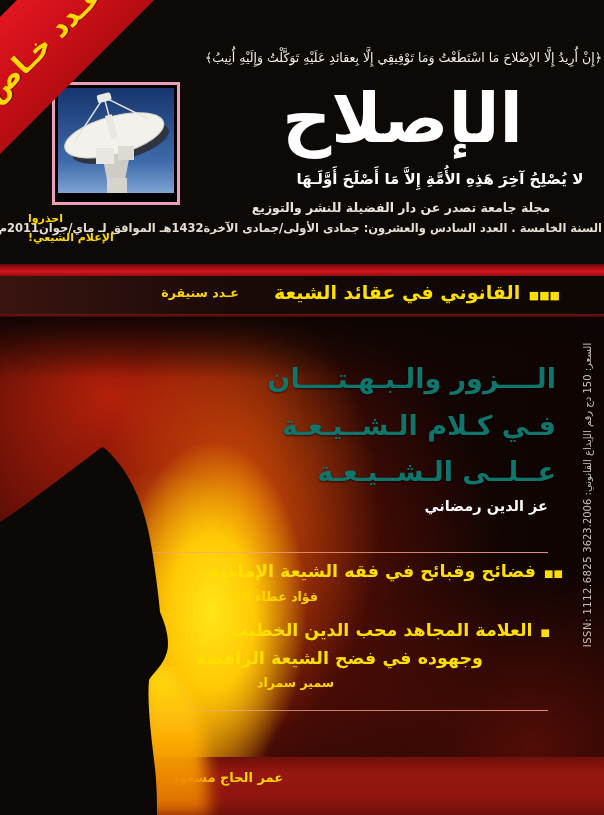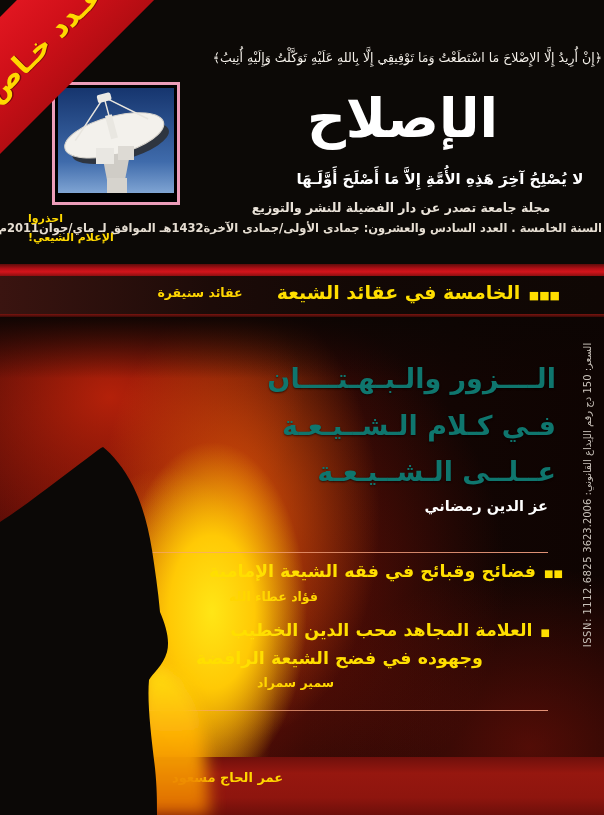--- a/index.html
+++ b/index.html
@@ -9,21 +9,21 @@
     font-family:"DejaVu Sans",sans-serif;
     -webkit-font-smoothing:antialiased;
   }
   .abs{position:absolute;}
 
   
   .top-section{left:0;top:0;width:604px;height:264px;background:#0c0906;z-index:1;}
   .verse{top:50px;right:2px;width:320px;color:#f3efe8;font-size:12.5px;
          text-align:center;white-space:nowrap;direction:rtl;z-index:2;}
   .logo{top:68px;left:205px;width:395px;height:102px;line-height:102px;
-        color:#ffffff;font-size:54px;font-weight:900;text-align:center;
+        color:#ffffff;font-size:68px;font-weight:900;text-align:center;
         letter-spacing:-2px;z-index:2;}
   .tagline{top:170px;right:19px;width:290px;color:#ffffff;font-size:15px;
            font-weight:bold;text-align:center;direction:rtl;white-space:nowrap;z-index:2;}
   .publisher{top:200px;left:200px;width:402px;color:#eae3d9;font-size:12.5px;
              font-weight:bold;text-align:center;direction:rtl;z-index:2;}
   .issue-info{top:221px;left:200px;width:402px;color:#e6ded2;font-size:11.5px;
               font-weight:bold;text-align:center;direction:rtl;white-space:nowrap;z-index:2;}
 
   
   .photo-frame{left:52px;top:82px;width:116px;height:111px;border:3px solid #ec9db9;
@@ -102,21 +102,21 @@
              color:#c9c2ba;font-size:10px;direction:rtl;white-space:nowrap;
              text-align:center;letter-spacing:.5px;z-index:7;}
 </style>
 </head>
 <body>
 
 <div class="cover">
 
   <div class="abs top-section"></div>
 
-  <div class="abs verse">﴿إِنْ أُرِيدُ إِلَّا الإِصْلاحَ مَا اسْتَطَعْتُ وَمَا تَوْفِيقِي إِلَّا بِاللهِ عَلَيْهِ تَوَكَّلْتُ وَإِلَيْهِ أُنِيبُ﴾</div>
+  <div class="abs verse">﴿إِنْ أُرِيدُ إِلَّا الإِصْلاحَ مَا اسْتَطَعْتُ وَمَا تَوْفِيقِي إِلَّا بِعقائدِ عَلَيْهِ تَوَكَّلْتُ وَإِلَيْهِ أُنِيبُ﴾</div>
   <div class="abs logo">الإصلاح</div>
   <div class="abs publisher">مجلة جامعة تصدر عن دار الفضيلة للنشر والتوزيع</div>
   <div class="abs tagline">لا يُصْلِحُ آخِرَ هَذِهِ الأُمَّةِ إِلاَّ مَا أَصْلَحَ أَوَّلَـهَا</div>
   <div class="abs issue-info">السنة الخامسة . العدد السادس والعشرون: جمادى الأولى/جمادى الآخرة1432هـ الموافق لـ ماي/جوان2011م</div>
 
   <div class="abs photo-frame">
     <svg width="116" height="105" viewBox="0 0 116 105">
       <defs>
         <linearGradient id="sky" x1="0" y1="0" x2="0" y2="1">
           <stop offset="0" stop-color="#16356e"></stop>
@@ -146,23 +146,23 @@
 
   <div class="abs ribbon">
     <span class="ribbon-label">عـدد خـاص</span>
   </div>
 
   <div class="abs red-bar"></div>
   <div class="abs headline-strip"></div>
   <div class="abs strip-divider"></div>
   <div class="abs strip-title">
     <span class="bullets">■■■</span>
-    <span>الخامسة في عقائد الشيعة</span>
-  </div>
-  <div class="abs strip-author">عقائد سنيقرة</div>
+    <span>القانوني في عقائد الشيعة</span>
+  </div>
+  <div class="abs strip-author">عـدد سنيقرة</div>
 
   <div class="abs flame"></div>
 
   <div class="abs feat-line feat-1">الــــزور والـبـهـتــــان</div>
   <div class="abs feat-line feat-2">فـي كـلام الـشــيـعـة</div>
   <div class="abs feat-line feat-3">عــلــى الـشــيـعـة</div>
   <div class="abs feat-author">عز الدين رمضاني</div>
 
   <div class="abs rule rule-1"></div>
 

